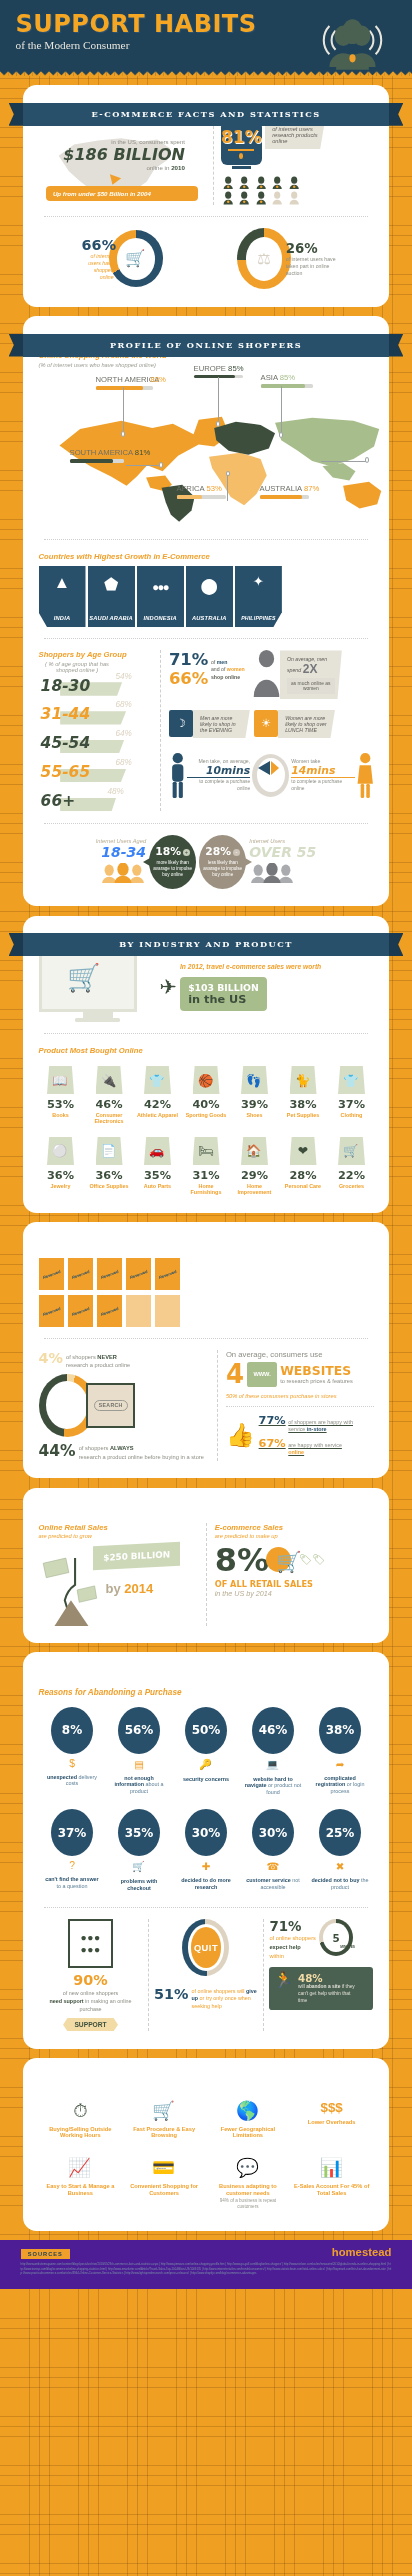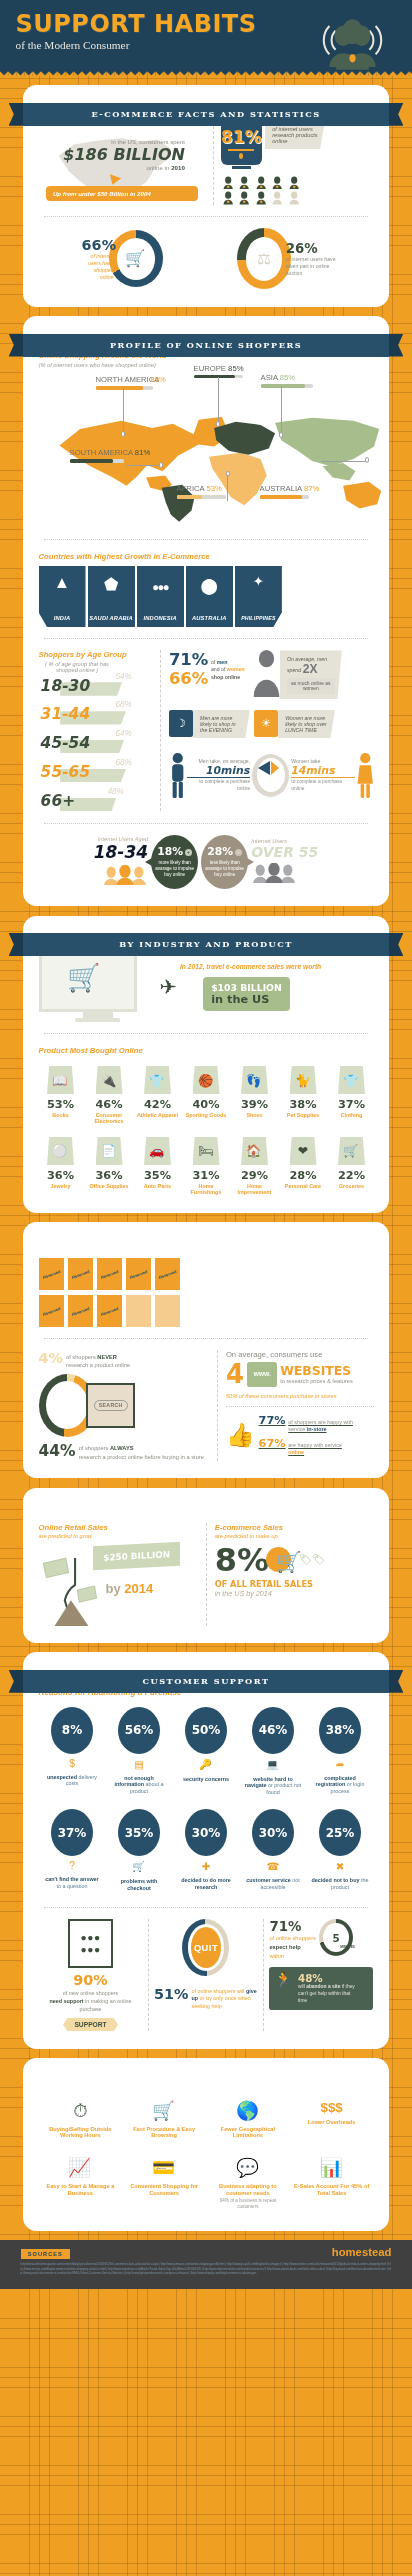--- a/index.html
+++ b/index.html
@@ -71,21 +71,21 @@
 
   
   .supcirc{ width:42px; height:47px; border-radius:50%; background:#28506b; color:#fff;
      display:flex; align-items:center; justify-content:center; font-size:12px; font-weight:bold;
      position:relative; font-family:"DejaVu Sans",sans-serif;}
 
   .sup-t{ font-size:5.4px; color:#28506b; font-weight:bold; line-height:1.25; margin-top:4.6px;}
   .sup-t span{ font-weight:normal; color:#5b7f96;}
 
   
-  .footer{ background:#404040; margin-top:9.3px; padding:9.3px 20.6px 13.4px; }
+  .footer{ background:#4c1d95; margin-top:9.3px; padding:9.3px 20.6px 13.4px; }
   .srcTag{ display:inline-block; background:#f0a02a; color:#1f4259; font-weight:bold;
      font-size:5.7px; padding:2.1px 7.2px; letter-spacing:1px; }
   .srcList{ color:#7b93a4; font-size:2.8px; line-height:1.6; margin-top:4.1px; word-break:break-all;}
   .brand{ text-align:right; color:#f0a02a; font-size:11.3px; font-weight:bold; margin-top:-13.4px;}
 
   .flag{ background:#a8bd8c; color:#fff; border-radius:4.1px; padding:5.2px 8.2px; display:inline-block;}
   .callout{ background:#f0a02a; color:#fff; border-radius:4.1px; padding:4.1px 7.2px;
      font-size:6.2px; font-style:italic; font-weight:bold;}
   .tip{ background:#e5e2d8; color:#5d5d56; padding:5.2px 7.2px; font-size:5.7px; font-style:italic;}
   .country{ background:#28506b; color:#fff; width:47px; height:61px; position:relative;
@@ -459,21 +459,21 @@
               </svg>
             </div>
           </div>
         </div>
 
         <div class="dash-h"></div>
 
         <div class="row" style="align-items:center;justify-content:center;gap:3.1px;">
           <div style="text-align:right;">
             <div class="tan" style="font-size:5.7px;font-style:italic;">Internet Users Aged</div>
-            <div style="font-size:17px;font-weight:bold;font-style:italic;color:#0f172a;font-family:'DejaVu Sans',sans-serif;">18-34</div>
+            <div style="font-size:14px;font-weight:bold;font-style:italic;color:#3b82f6;font-family:'DejaVu Sans',sans-serif;">18-34</div>
             <div style="margin-top:2.1px;">
               <svg width="46" height="20.6" viewBox="0 0 90 40">
                 <ellipse cx="18" cy="14" rx="9" ry="11" fill="#f6c071"></ellipse>
                   <path d="M4 40 a14 13 0 0 1 28 0z" fill="#f6c071"></path>
                 <ellipse cx="72" cy="14" rx="9" ry="11" fill="#f6c071"></ellipse>
                   <path d="M58 40 a14 13 0 0 1 28 0z" fill="#f6c071"></path>
                 <ellipse cx="45" cy="12" rx="11" ry="13" fill="#f0a02a"></ellipse>
                   <path d="M28 40 a17 15 0 0 1 34 0z" fill="#f0a02a"></path>
               </svg>
             </div>
@@ -522,21 +522,21 @@
         <div class="row" style="align-items:center;">
           <div style="width:118px;position:relative;">
             <div style="width:98px;height:61px;border:3.6px solid #dfe2d5;background:#f1f3ec;"></div>
             <div style="width:30px;height:6.2px;background:#dfe2d5;margin:0 auto;"></div>
             <div style="width:45px;height:4.1px;background:#dfe2d5;margin:0 auto;border-radius:1.5px;"></div>
             <div style="position:absolute;left:29px;top:11.3px;font-size:27px;color:#cfd8bd;">🛒</div>
           </div>
           <div style="font-size:20.6px;color:#3d4f3c;margin:0 3.1px;">✈</div>
           <div class="grow">
             <div class="orange" style="font-size:6.7px;font-weight:bold;font-style:italic;line-height:1.4;">In 2012, travel e-commerce sales were worth</div>
-            <div class="flag" style="margin-top:5.2px;margin-left:23px;">
+            <div class="flag" style="margin-top:5.2px;">
               <div style="font-size:9.3px;font-weight:bold;font-family:'DejaVu Sans',sans-serif;">$103 BILLION</div>
               <div style="font-size:11.3px;font-weight:bold;color:#3d4f3c;font-family:'DejaVu Sans',sans-serif;">in the US</div>
             </div>
           </div>
         </div>
 
         <div class="dash-h"></div>
 
         <h4 class="sub">Product Most Bought Online</h4>
 
@@ -799,25 +799,20 @@
             </div>
             <div style="font-size:8.2px;font-weight:bold;color:#f0a02a;margin-top:3.1px;font-family:'DejaVu Sans',sans-serif;">OF ALL RETAIL SALES</div>
             <div class="tan" style="font-size:7.2px;font-style:italic;">in the US by 2014</div>
           </div>
         </div>
       </div>
     </div>
   </div>
 
   <div class="section">
-    <div class="ribbon">
-      <div class="tail l"></div>
-        <div class="tail r"></div>
-      <div class="bar">CUSTOMER SUPPORT</div>
-    </div>
     <div class="card">
       <div class="card-inner">
         <h4 class="sub" style="font-size:8.2px;">Reasons for Abandoning a Purchase</h4>
 
         <div class="row" style="margin-top:10.3px;justify-content:space-around;">
           <div class="center" style="width:58px;">
             <div style="display:flex;justify-content:center;">
                 <div class="supcirc">8%</div>
               </div>
             <div class="orange" style="font-size:10.3px;margin-top:4.1px;">$</div>

